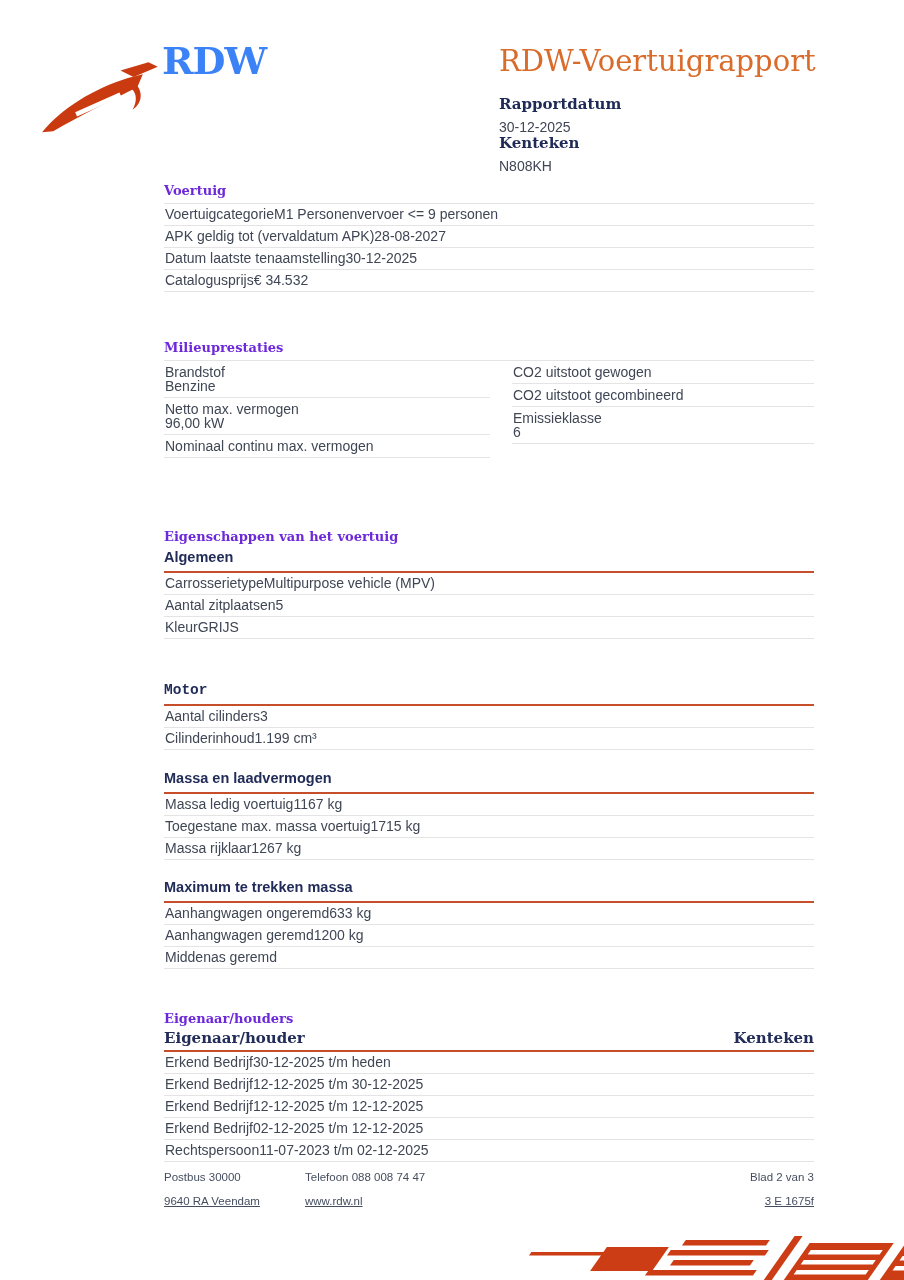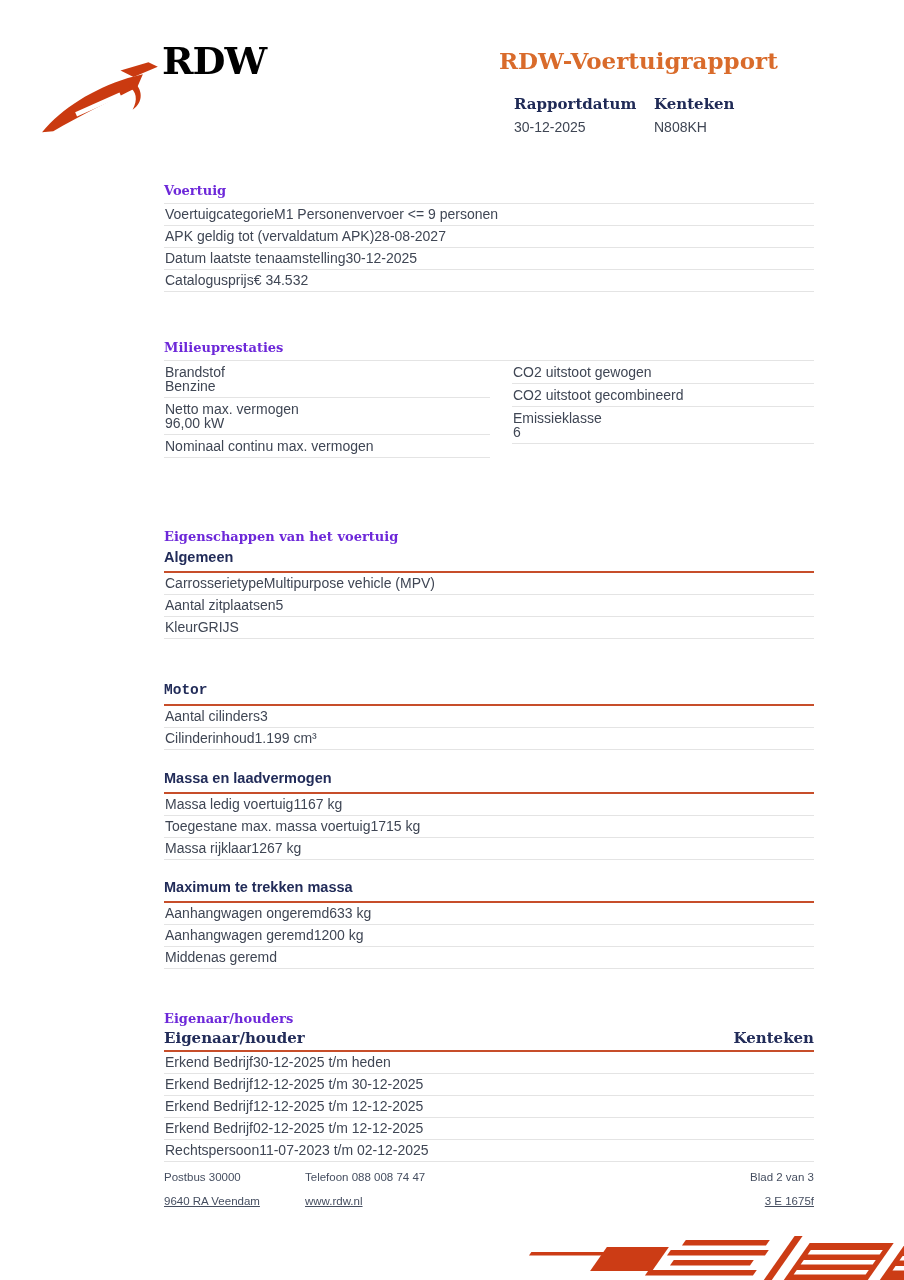--- a/index.html
+++ b/index.html
@@ -10,29 +10,29 @@
     font-family:"Liberation Sans", sans-serif;
     color:#3f4654;
     overflow:hidden;
   }
   
   .logo-feather { position:absolute; left:38px; top:50px; width:122px; height:84px; }
   .logo-text {
     position:absolute; left:162px; top:38px;
     font-family:"DejaVu Serif", serif; font-weight:bold;
     font-size:38px; line-height:46px; letter-spacing:-1px;
-    color:#000000;
+    color:#3b82f6;
   }
   .doc-title {
     position:absolute; left:499px; top:44px;
-    font-family:"DejaVu Serif", serif; font-weight:bold;
-    font-size:23px; line-height:34px;
+    font-family:"DejaVu Serif", serif; font-weight:normal;
+    font-size:29px; line-height:34px;
     color:#d96b2b;
   }
-  .meta { position:absolute; left:514px; top:96px; display:flex; }
+  .meta { position:absolute; left:499px; top:96px; display:flex;flex-direction:column; }
   .meta-col { width:140px; }
   .meta-label {
     font-family:"DejaVu Serif", serif; font-weight:bold;
     font-size:15px; line-height:16px; color:#1f2a56;
   }
   .meta-value { margin-top:7px; font-size:14px; color:#3f4654; }
 
   
   .content { position:absolute; left:164px; top:0; width:650px; padding-top:182px; }
   .sec-title {

